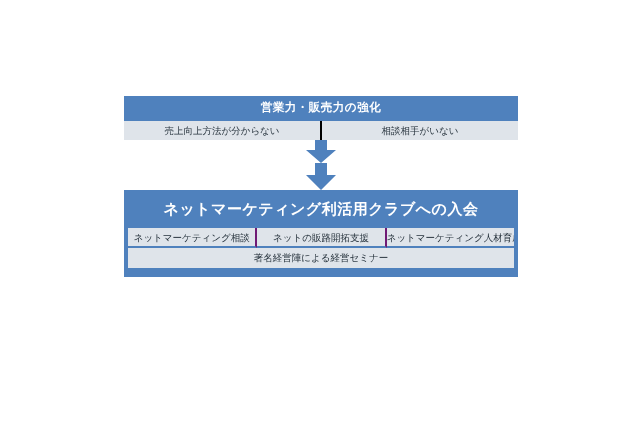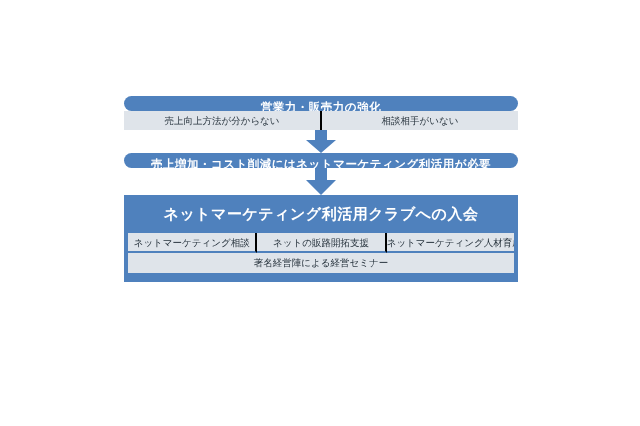--- a/index.html
+++ b/index.html
@@ -39,24 +39,23 @@
     background: #4f81bd;
     color: #ffffff;
     font-weight: bold;
     text-align: center;
     letter-spacing: 0.5px;
     white-space: nowrap;
   }
 
   
   .hdr-sm {
-    height: 15px;
+    height: 25px;
     line-height: 23px;
     font-size: 11.5px;
-    border-radius: 11px;
   }
 
   
   .hdr-lg {
     height: 38px;
     line-height: 38px;
     font-size: 15px;
   }
 
   .sub-row {
@@ -106,21 +105,21 @@
   .framed .hdr-lg {
     background: #4f81bd;
   }
   .framed .sub-row {
     background: #4f81bd;
   }
   .framed .sub-cell {
     background: #dfe4ea;
     height: 20px;
     line-height: 20px;
-    border-right: 2px solid #000000;
+    border-right: 2px solid #701a75;
     border-bottom: 2px solid #4f81bd;
   }
   .framed .sub-row:last-of-type .sub-cell { border-bottom: none; }
   .framed .sub-cell:last-child { border-right: none; }
 </style>
 </head>
 <body>
 
 <div id="canvas">
 
@@ -134,21 +133,20 @@
       </div>
     </div>
 
     <div class="arrow-wrap gap1">
       <svg class="arrow" viewBox="0 0 30 23" preserveAspectRatio="none">
         <polygon points="9,0 21,0 21,10 30,10 15,23 0,10 9,10" fill="#4f81bd"></polygon>
       </svg>
     </div>
 
     <div class="block">
-      <div class="block-header hdr-sm">売上増加・コスト削減にはネットマーケティング利活用が必要</div>
     </div>
 
     <div class="arrow-wrap gap2">
       <svg class="arrow" viewBox="0 0 30 27" preserveAspectRatio="none">
         <polygon points="9,0 21,0 21,12 30,12 15,27 0,12 9,12" fill="#4f81bd"></polygon>
       </svg>
     </div>
 
     <div class="block framed">
       <div class="block-header hdr-lg">ネットマーケティング利活用クラブへの入会</div>

